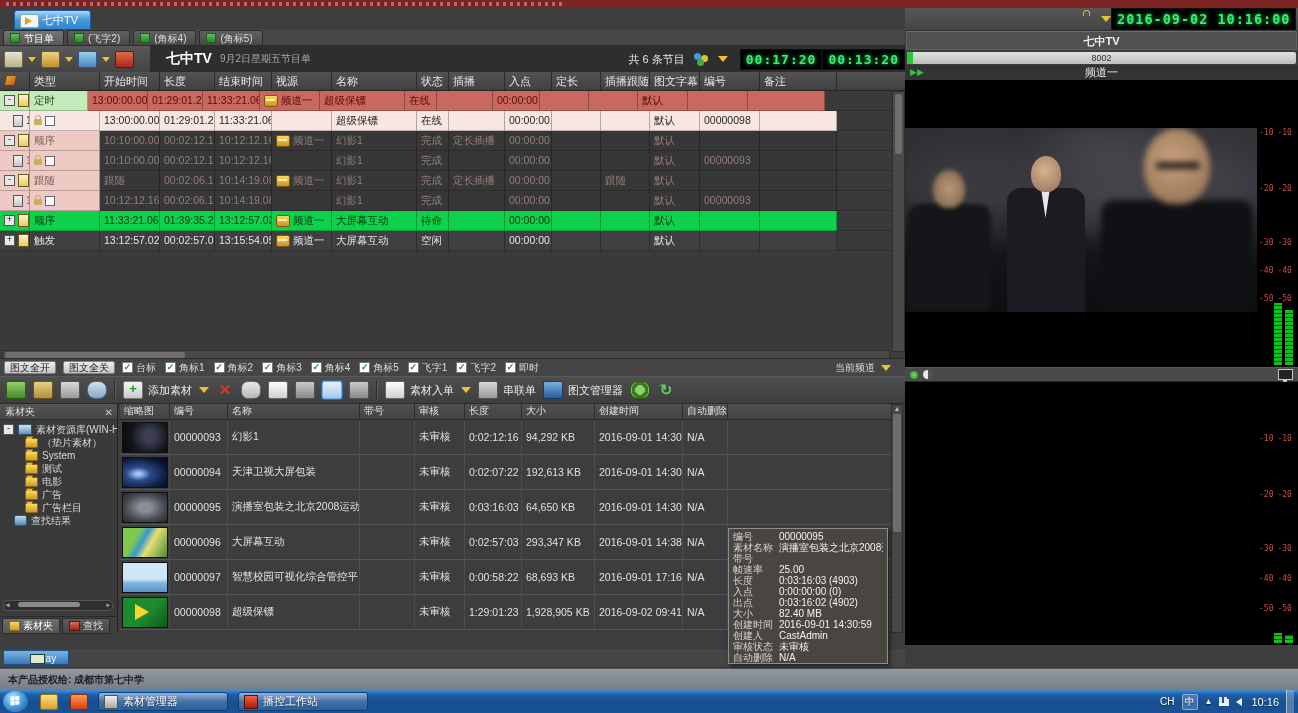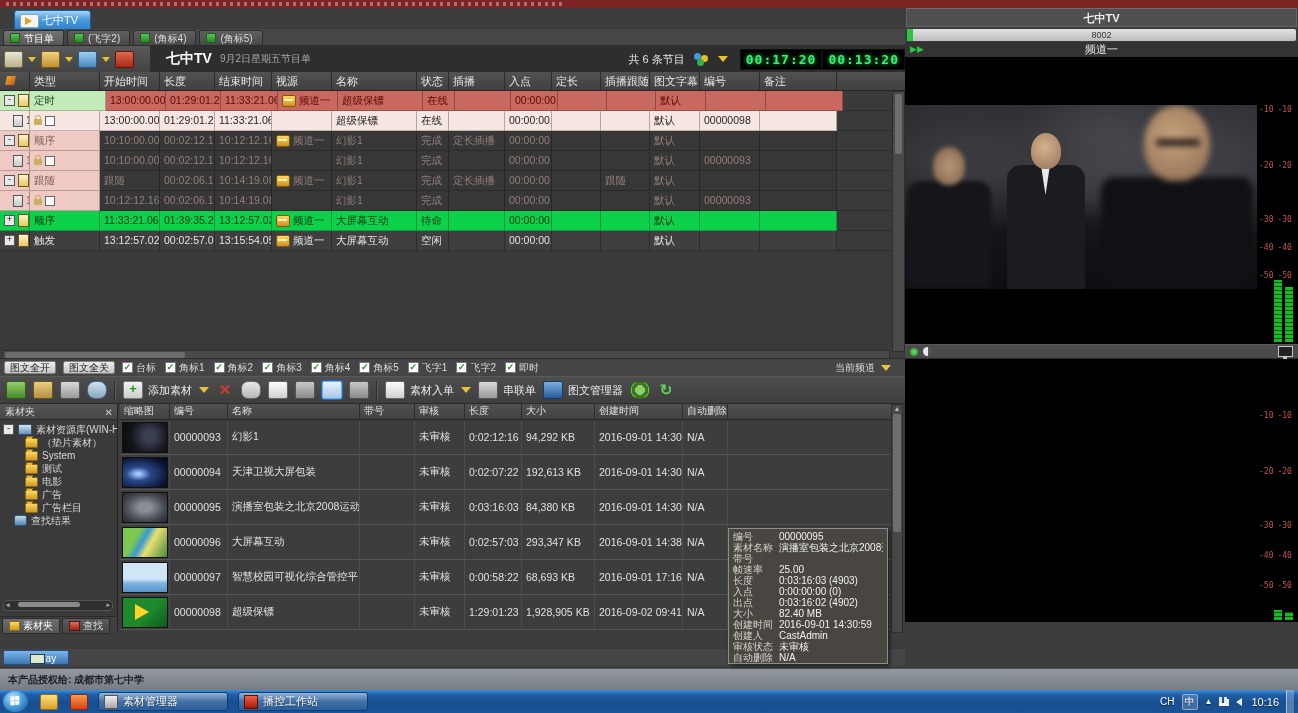--- a/index.html
+++ b/index.html
@@ -299,21 +299,21 @@
       <div class="hc" style="width: 60px;">编号</div>
       <div class="hc" style="width: 77px;">备注</div>
       <div class="hc" style="width: 68px; flex: 1 1 0%; border-right: none;"></div>
     </div>
   <div class="abs plbody" id="plbody">
       <div class="plrow r-red">
         <div class="c lc-green" style="width: 30px;">
           <span class="ebox">-</span>
           <span class="pdoc"></span>
         </div>
-        <div class="c lc-green" style="width: 76px;">定时</div>
+        <div class="c lc-green" style="width: 58px;">定时</div>
         <div class="c" style="width: 60px;">13:00:00.00</div>
         <div class="c" style="width: 55px;">01:29:01.23</div>
         <div class="c" style="width: 57px;">11:33:21.06</div>
         <div class="c" style="width: 60px;">
           <span class="srcic"></span>
           <span>频道一</span>
         </div>
         <div class="c" style="width: 85px;">超级保镖</div>
         <div class="c" style="width: 32px;">在线</div>
         <div class="c" style="width: 56px;"></div>
@@ -677,21 +677,21 @@
         </div>
         <div class="mrow">
           <div class="c" style="width: 50px; padding: 0px;">
             <span class="thumb th3"></span>
           </div>
           <div class="c" style="width: 58px;">00000095</div>
           <div class="c" style="width: 132px;">演播室包装之北京2008运动会</div>
           <div class="c" style="width: 55px;"></div>
           <div class="c" style="width: 50px;">未审核</div>
           <div class="c" style="width: 57px;">0:03:16:03</div>
-          <div class="c" style="width: 73px;">84,380 KB</div>
+          <div class="c" style="width: 73px;">64,650 KB</div>
           <div class="c" style="width: 88px;">2016-09-01 14:30:59</div>
           <div class="c" style="width: 45px;">N/A</div>
           <div class="c" style="width: 155px; flex: 1 1 0%; border-right: none;"></div>
         </div>
         <div class="mrow">
           <div class="c" style="width: 50px; padding: 0px;">
             <span class="thumb th4"></span>
           </div>
           <div class="c" style="width: 58px;">00000096</div>
           <div class="c" style="width: 132px;">大屏幕互动</div>
@@ -789,20 +789,26 @@
         <span class="tt-l">审核状态</span>
         <span>未审核</span>
       </div>
       <div class="tt-row">
         <span class="tt-l">自动删除</span>
         <span>N/A</span>
       </div>
     </div>
 
   <div class="abs rp">
+    <div class="rp-head">
+      <span class="lockic"></span>
+      <span class="cfgic"></span>
+      <span class="dtri"></span>
+      <span class="led">2016-09-02 10:16:00</span>
+    </div>
     <div class="rp-title">七中TV</div>
     <div class="rp-prog">
       <span class="cap"></span>
       <span>8002</span>
     </div>
     <div class="rp-src">
       <span class="pp">▶▶</span>
       <span>频道一</span>
     </div>
     <div class="vzone">

